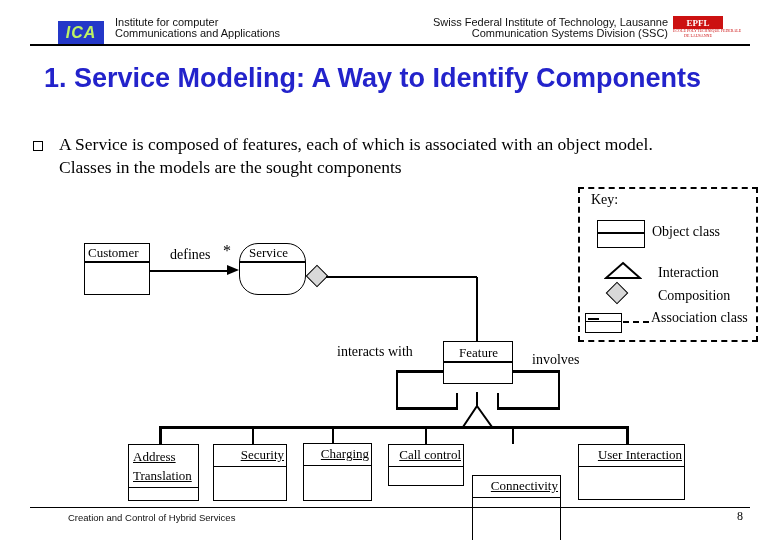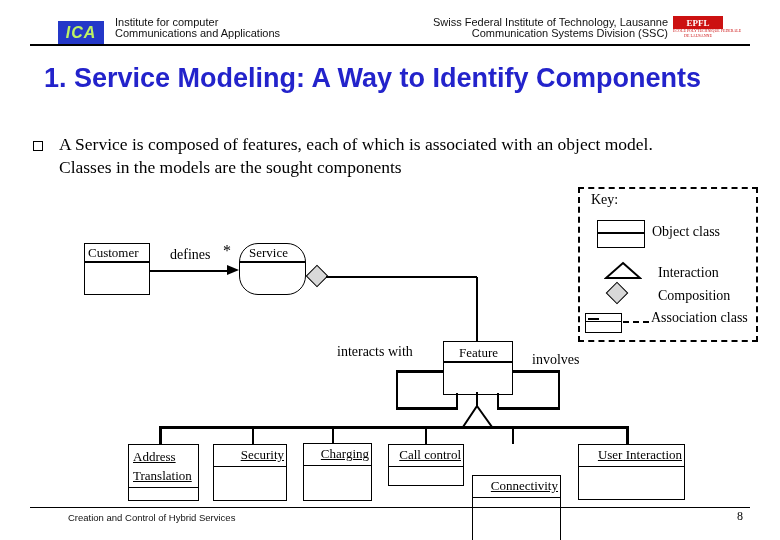--- a/index.html
+++ b/index.html
@@ -121,21 +121,21 @@
   <div class="dlabel" style="left:170px;top:247px;">defines</div>
   <div class="dlabel" style="left:223px;top:242px;font-size:16px;">*</div>
   <div class="cls" style="left:239px;top:243px;width:67px;height:52px;border-radius:19px;">
     <span class="name" style="padding-left:9px;">Service</span>
   </div>
   <div class="diamond" id="svc-diamond"></div>
 
   <div class="ln" style="left:326px;top:276px;width:151px;height:1.7px;"></div>
   <div class="ln" style="left:476px;top:277px;width:1.7px;height:65px;"></div>
 
-  <div class="cls" style="left:443px;top:341px;width:70px;height:54px;">
+  <div class="cls" style="left:443px;top:341px;width:70px;height:43px;">
     <span class="name" style="text-align:center;padding-top:3px;height:21px;">Feature</span>
   </div>
   <div class="dlabel" style="left:337px;top:344px;">interacts with</div>
   <div class="dlabel" style="left:532px;top:352px;">involves</div>
 
   <div class="ln" style="left:396px;top:370px;width:47px;height:3px;"></div>
   <div class="ln" style="left:396px;top:370px;width:2px;height:40px;"></div>
   <div class="ln" style="left:396px;top:407px;width:62px;height:3px;"></div>
   <div class="ln" style="left:456px;top:393px;width:2px;height:16px;"></div>
 

